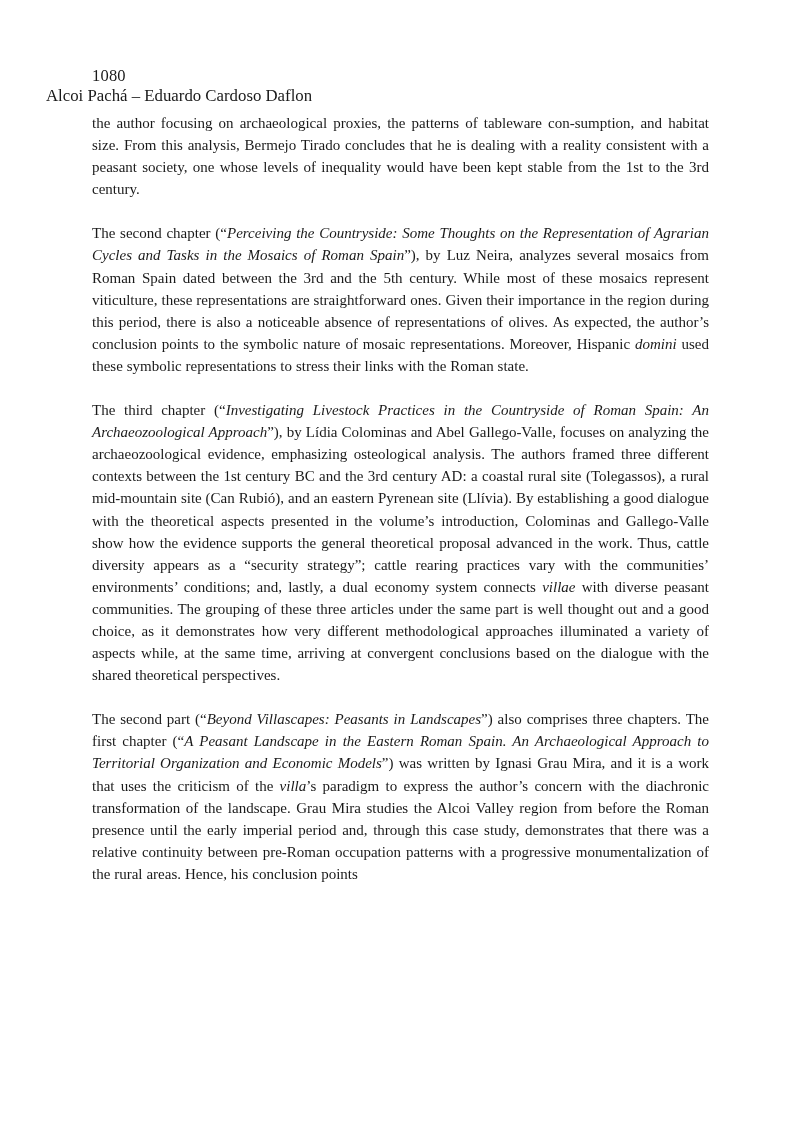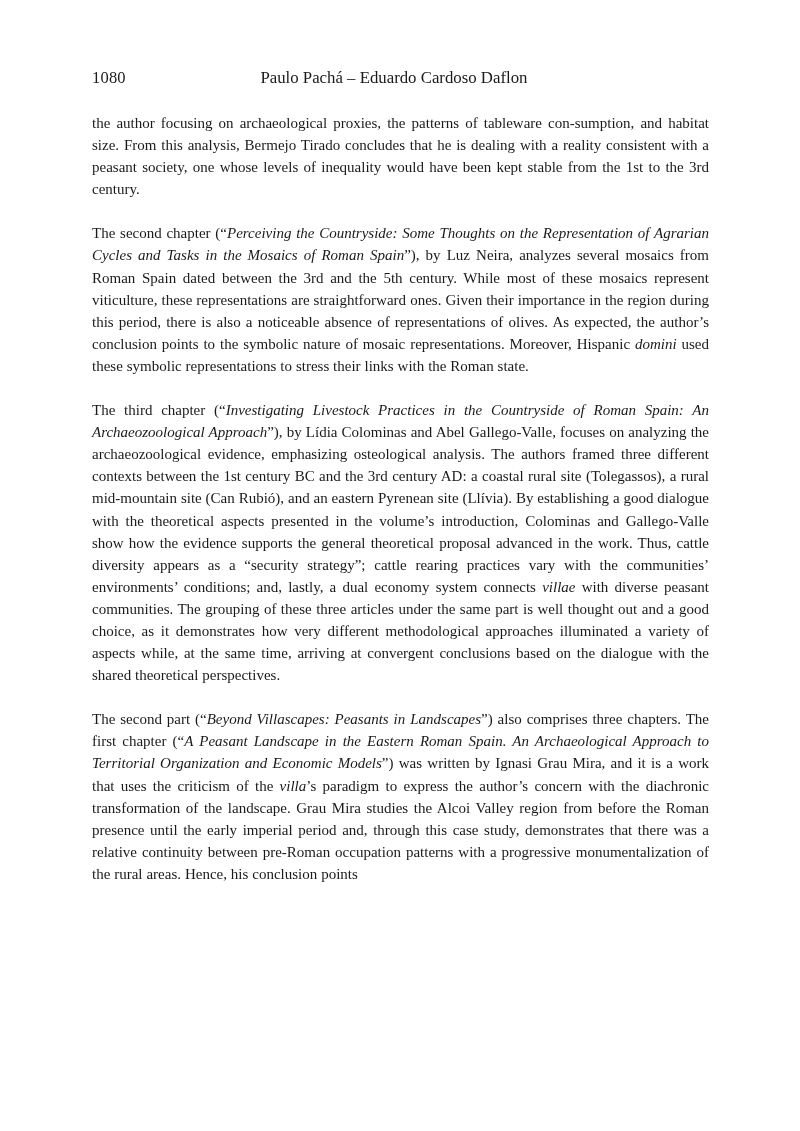--- a/index.html
+++ b/index.html
@@ -19,21 +19,22 @@
     overflow: hidden;
     box-sizing: border-box;
   }
   .running-head {
     position: absolute;
     top: 66px;
     left: 92px;
     width: 616px;
     height: 24px;
     display: flex;
-    align-items: center;
+    align-items: flex-start;
+    flex-direction: column;
   }
   .folio {
     font-size: 16.5px;
     letter-spacing: 0.2px;
     color: #1a1a1a;
     white-space: nowrap;
   }
   .head-title {
     flex: 1 1 auto;
     text-align: center;
@@ -66,21 +67,21 @@
     margin-top: 27px;
   }
 </style>
 </head>
 <body>
 
 <div class="page">
 
   <div class="running-head">
     <span class="folio">1080</span>
-    <span class="head-title">Paulo Pachá – Eduardo Cardoso Daflon</span>
+    <span class="head-title">Alcoi Pachá – Eduardo Cardoso Daflon</span>
   </div>
 
   <div class="body-text">
     <p class="para">the author focusing on archaeological proxies, the patterns of tableware con-sumption, and habitat size. From this analysis, Bermejo Tirado concludes that he is dealing with a reality consistent with a peasant society, one whose levels of inequality would have been kept stable from the 1st to the 3rd century.</p>
     <p class="para">The second chapter (“<i>Perceiving the Countryside: Some Thoughts on the Representation of Agrarian Cycles and Tasks in the Mosaics of Roman Spain</i>”), by Luz Neira, analyzes several mosaics from Roman Spain dated between the 3rd and the 5th century. While most of these mosaics represent viticulture, these representations are straightforward ones. Given their importance in the region during this period, there is also a noticeable absence of representations of olives. As expected, the author’s conclusion points to the symbolic nature of mosaic representations. Moreover, Hispanic <i>domini</i> used these symbolic representations to stress their links with the Roman state.</p>
     <p class="para">The third chapter (“<i>Investigating Livestock Practices in the Countryside of Roman Spain: An Archaeozoological Approach</i>”), by Lídia Colominas and Abel Gallego-Valle, focuses on analyzing the archaeozoological evidence, emphasizing osteological analysis. The authors framed three different contexts between the 1st century BC and the 3rd century AD: a coastal rural site (Tolegassos), a rural mid-mountain site (Can Rubió), and an eastern Pyrenean site (Llívia). By establishing a good dialogue with the theoretical aspects presented in the volume’s introduction, Colominas and Gallego-Valle show how the evidence supports the general theoretical proposal advanced in the work. Thus, cattle diversity appears as a “security strategy”; cattle rearing practices vary with the communities’ environments’ conditions; and, lastly, a dual economy system connects <i>villae</i> with diverse peasant communities. The grouping of these three articles under the same part is well thought out and a good choice, as it demonstrates how very different methodological approaches illuminated a variety of aspects while, at the same time, arriving at convergent conclusions based on the dialogue with the shared theoretical perspectives.</p>
     <p class="para">The second part (“<i>Beyond Villascapes: Peasants in Landscapes</i>”) also comprises three chapters. The first chapter (“<i>A Peasant Landscape in the Eastern Roman Spain. An Archaeological Approach to Territorial Organization and Economic Models</i>”) was written by Ignasi Grau Mira, and it is a work that uses the criticism of the <i>villa</i>’s paradigm to express the author’s concern with the diachronic transformation of the landscape. Grau Mira studies the Alcoi Valley region from before the Roman presence until the early imperial period and, through this case study, demonstrates that there was a relative continuity between pre-Roman occupation patterns with a progressive monumentalization of the rural areas. Hence, his conclusion points</p>
   </div>
 
 </div>

